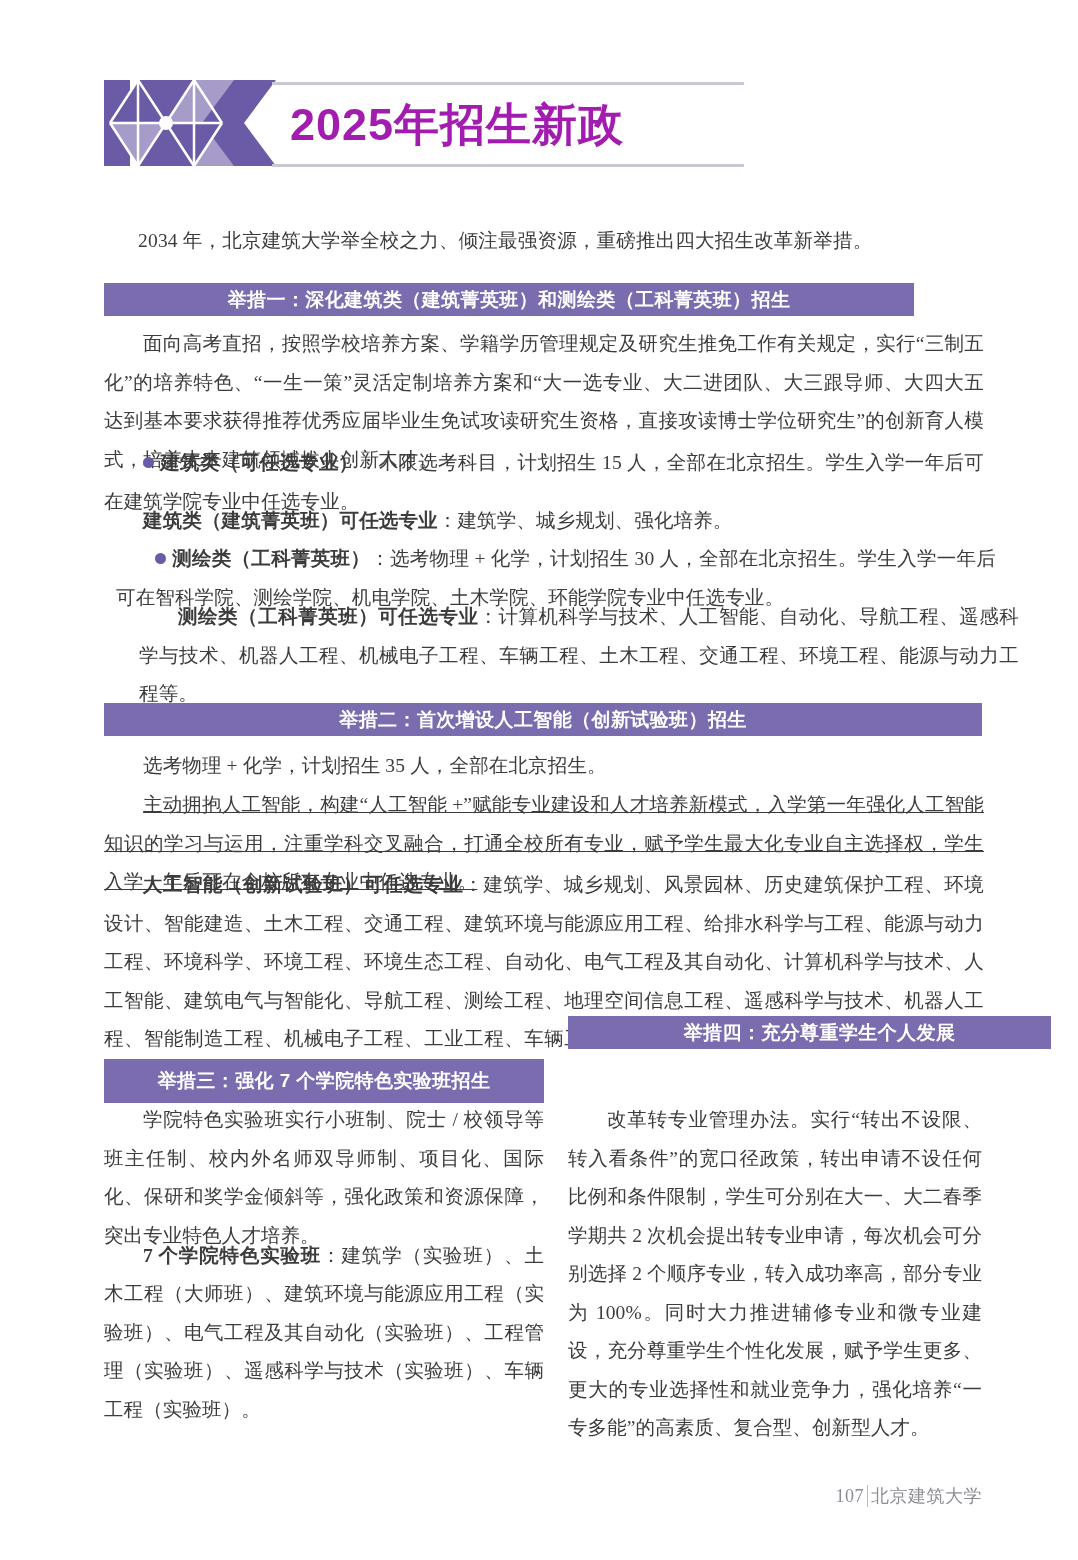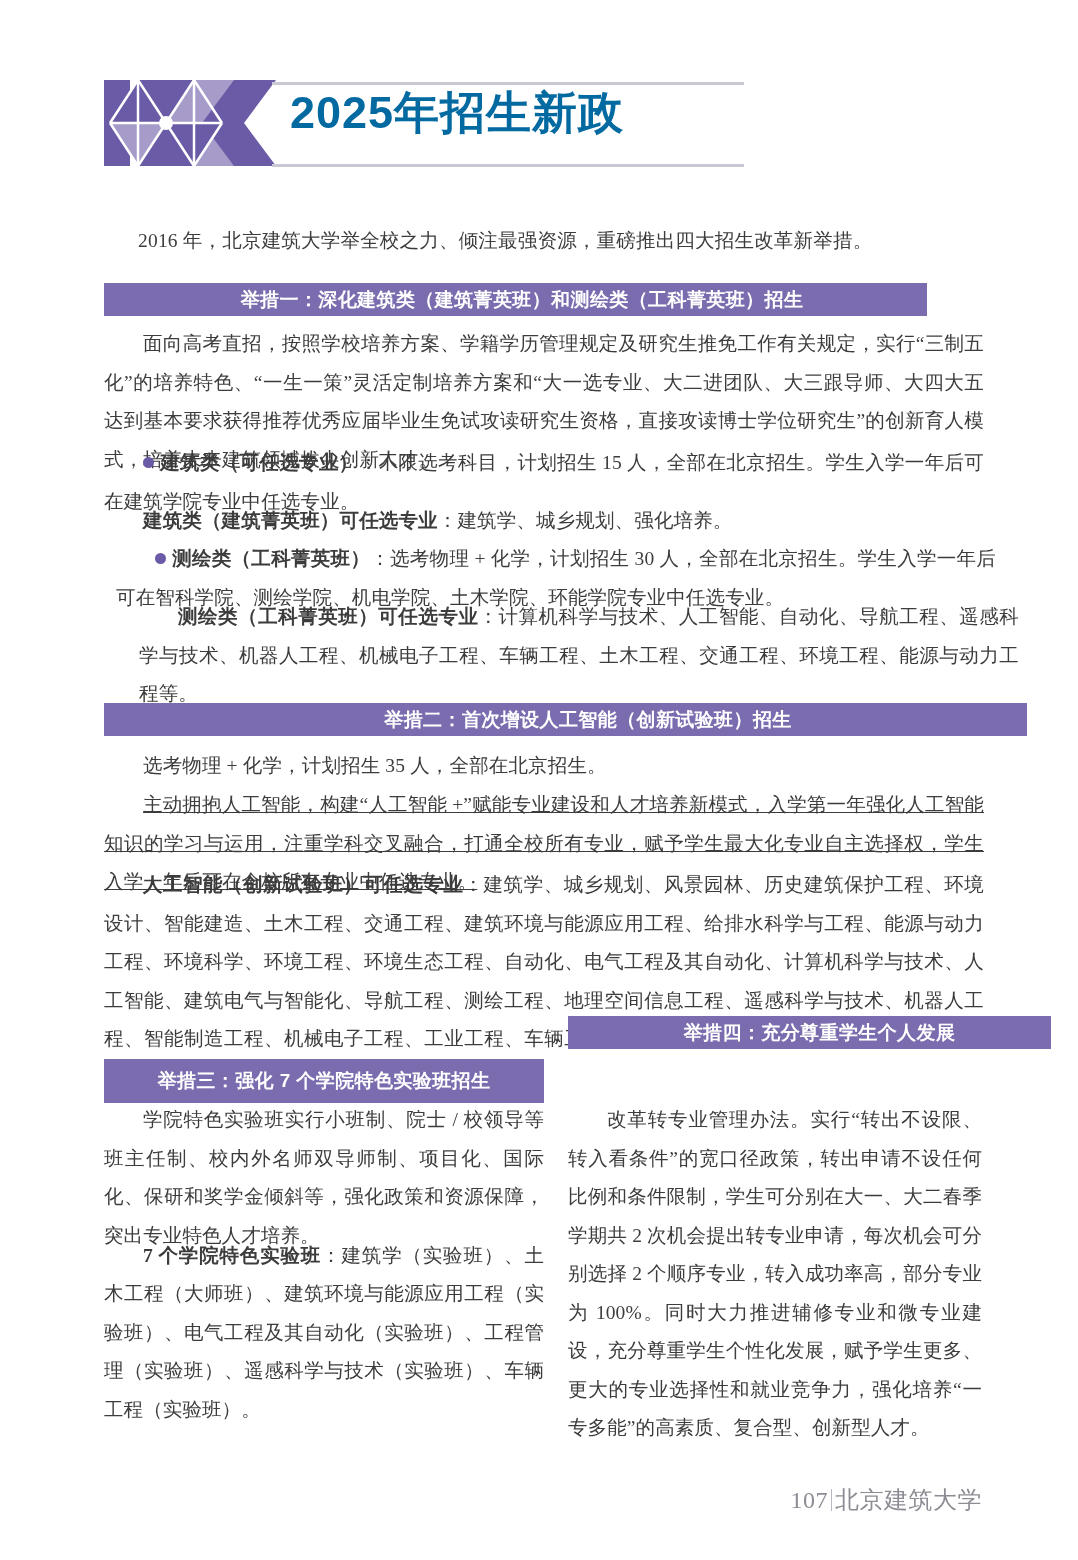--- a/index.html
+++ b/index.html
@@ -43,26 +43,26 @@
     position: absolute;
     left: 168px;
     bottom: 3px;
     right: 0;
     height: 3px;
     background: #c9c9d3;
   }
   .header-title {
     position: absolute;
     left: 186px;
-    top: 4px;
+    top: 16px;
     font-family: "Liberation Sans", "DejaVu Sans", sans-serif;
     font-weight: bold;
     font-size: 45px;
     letter-spacing: 1px;
-    color: #0369a1;
+    color: #a21caf;
     line-height: 66px;
     white-space: nowrap;
   }
 
   
   .intro {
     position: absolute;
     left: 138px;
     top: 222px;
     width: 846px;
@@ -78,22 +78,22 @@
     color: #ffffff;
     font-family: "Liberation Sans", "DejaVu Sans", sans-serif;
     font-weight: bold;
     font-size: 19px;
     letter-spacing: 0.4px;
     text-align: center;
     display: flex;
     align-items: center;
     justify-content: center;
   }
-  #banner1 { left: 104px; top: 283px; width: 810px; height: 33px; padding-left: 13px; }
-  #banner2 { left: 104px; top: 703px; width: 878px; height: 33px; padding-left: 45px; }
+  #banner1 { left: 104px; top: 283px; width: 810px; height: 33px; }
+  #banner2 { left: 104px; top: 703px; width: 878px; height: 33px; }
   #banner3 { left: 104px; top: 1059px; width: 440px; height: 44px; }
   #banner4 { left: 568px; top: 1016px; width: 463px; height: 33px; padding-left: 20px; }
 
   
   .block {
     position: absolute;
     font-size: 19.5px;
     line-height: 38.5px;
     letter-spacing: 0.15px;
     text-align: justify;
@@ -137,21 +137,21 @@
 
   
   .footer {
     position: absolute;
     right: 96px;
     top: 1484px;
     display: flex;
     align-items: center;
     gap: 3px;
     color: #8c8c94;
-    font-size: 24px;
+    font-size: 18px;
     letter-spacing: 0.5px;
   }
   .footer-sep {
     width: 1px;
     height: 22px;
     background: #b9b9c1;
   }
 </style>
 </head>
 <body>
@@ -196,21 +196,21 @@
       </g>
     </svg>
   </div>
 
   <div class="header-rule"></div>
   <div class="header-rule-bottom"></div>
 
   <div class="header-title">2025年招生新政</div>
 </div>
 
-<div class="intro">2016 年，北京建筑大学举全校之力、倾注最强资源，重磅推出四大招生改革新举措。</div>
+<div class="intro">2034 年，北京建筑大学举全校之力、倾注最强资源，重磅推出四大招生改革新举措。</div>
 
 <div class="banner" id="banner1">举措一：深化建筑类（建筑菁英班）和测绘类（工科菁英班）招生</div>
 
 <div class="block indent" id="s1-para">面向高考直招，按照学校培养方案、学籍学历管理规定及研究生推免工作有关规定，实行“三制五化”的培养特色、“一生一策”灵活定制培养方案和“大一选专业、大二进团队、大三跟导师、大四大五达到基本要求获得推荐优秀应届毕业生免试攻读研究生资格，直接攻读博士学位研究生”的创新育人模式，培养未来建筑领域拔尖创新人才。</div>
 
 <div class="block" id="s1-b1">
   <p>
     <span style="display:inline-block;width:2em;"></span><span class="bullet-dot"></span><span class="lead-in">建筑类（可任选专业）</span><span>：不限选考科目，计划招生 15 人，全部在北京招生。学生入学一年后可在建筑学院专业中任选专业。</span>
   </p>
 </div>

